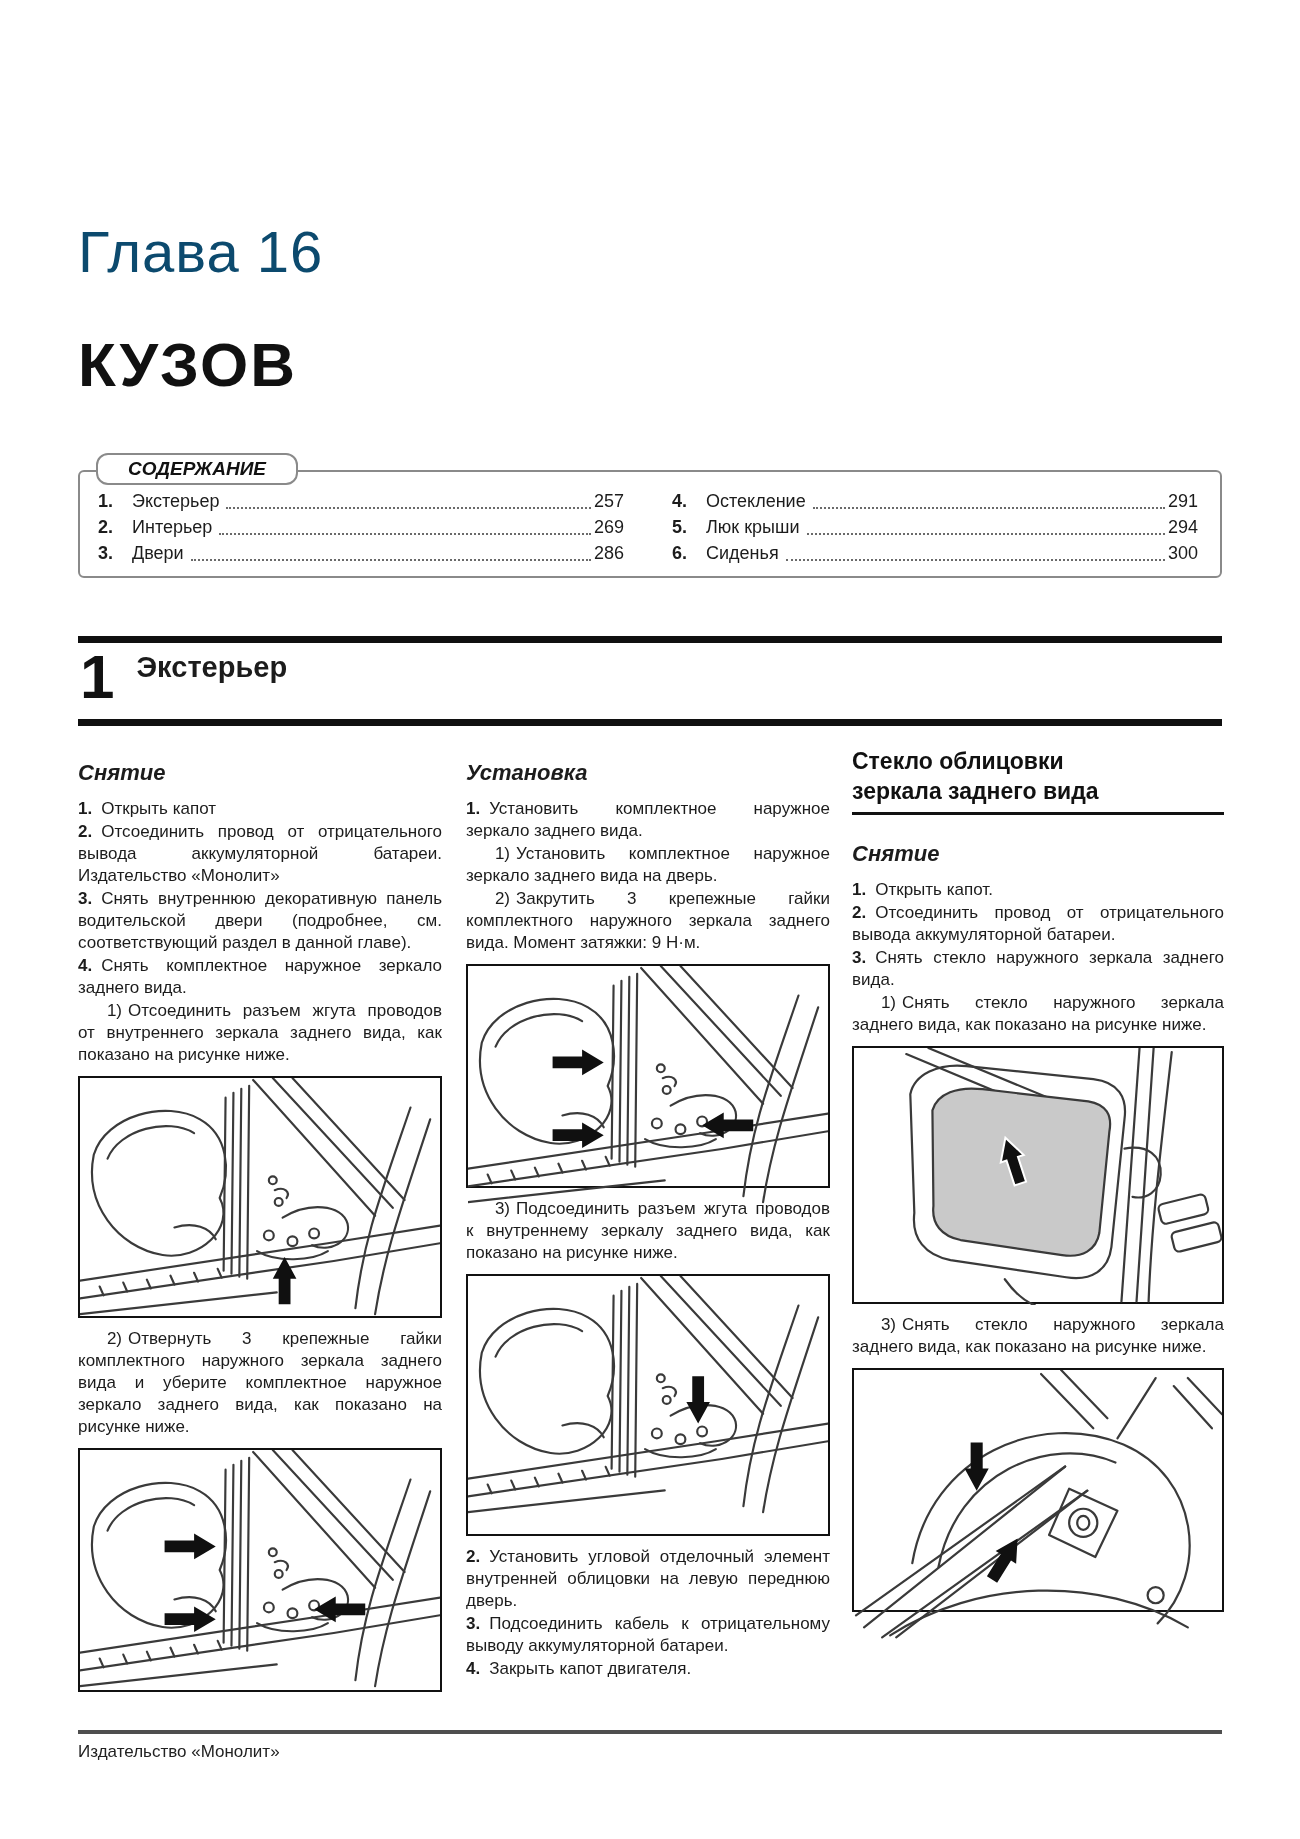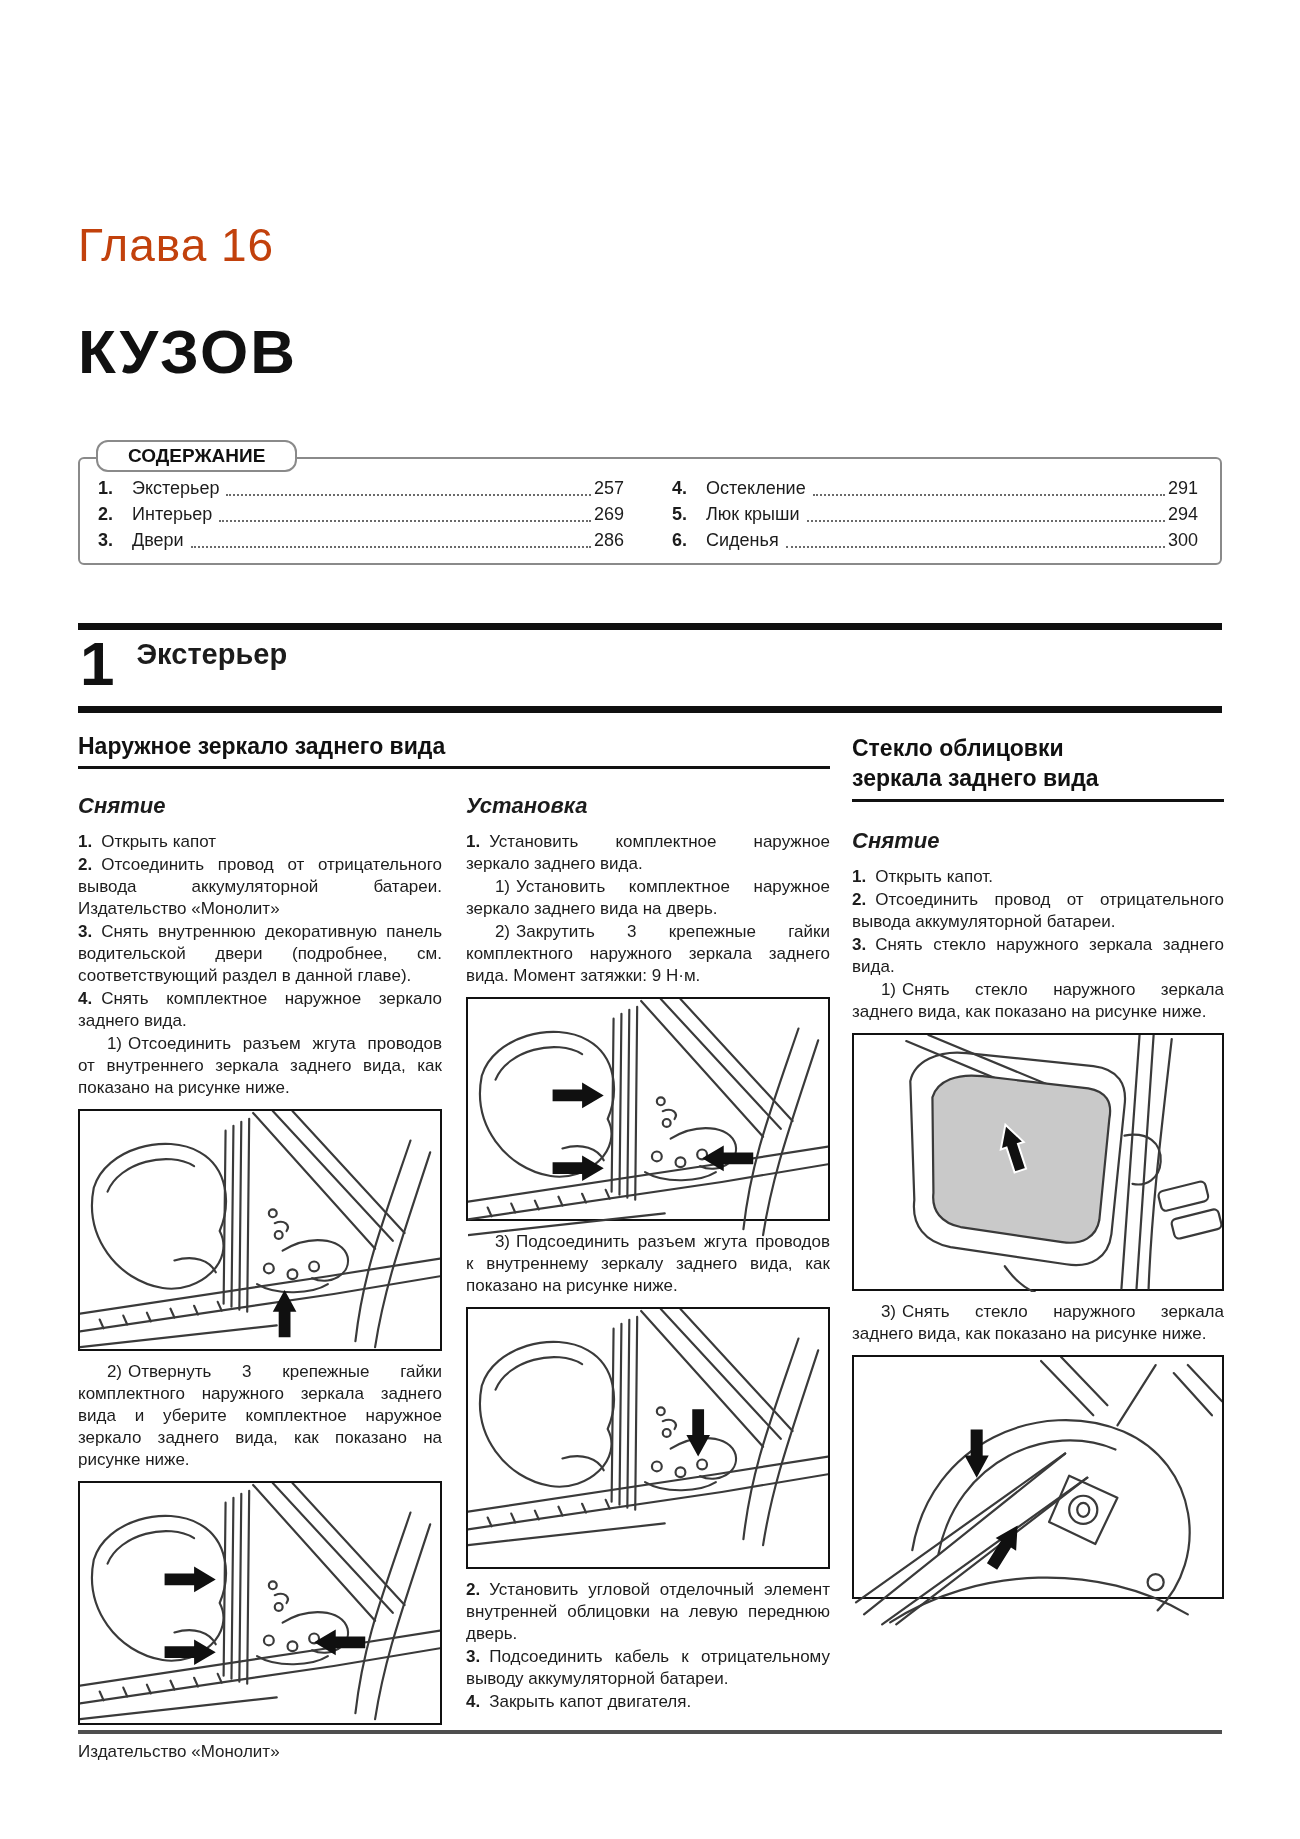--- a/index.html
+++ b/index.html
@@ -1,26 +1,26 @@
 <!DOCTYPE html>
 <html><head>
 <meta charset="utf-8">
 <style>
   html,body{margin:0;padding:0;background:#ffffff;}
   body{font-family:"Liberation Sans", sans-serif; color:#1c1c1c;}
   .page{position:relative; width:1300px; height:1839px; background:#fff; overflow:hidden;}
   .inner{padding:0 78px;}
 
-  .chapter{margin-top:218px; font-size:46px; font-weight:400; color:#c2410c; letter-spacing:1px;}
+  .chapter{margin-top:218px; font-size:58px; font-weight:400; color:#0c4a6e; letter-spacing:1px;}
   .book-title{margin-top:44px; font-size:62px; font-weight:800; color:#111; letter-spacing:2px;}
 
   
   .toc{position:relative; margin-top:70px; border:2px solid #8a8a8a; border-radius:6px; padding:16px 22px 10px 18px;}
   .toc-tab{position:absolute; top:-19px; left:16px; background:#fff; border:2px solid #8a8a8a; border-radius:12px;
-           padding:3px 30px; font-size:19px; font-weight:bold; color:#111;}
+           padding:3px 30px; font-size:19px; font-weight:bold; font-style:italic; color:#111;}
   .toc-cols{display:grid; grid-template-columns:1fr 1fr; column-gap:48px;}
   .toc-row{display:flex; align-items:flex-end; font-size:18px; line-height:26px;}
   .toc-num{font-weight:bold; width:34px; flex:none;}
   .toc-title{flex:none; padding-right:4px;}
   .toc-leader{flex:1; border-bottom:2px dotted #6a6a6a; margin:0 3px 5px 3px;}
   .toc-page{flex:none;}
 
   
   .banner{margin-top:58px; border-top:7px solid #101010; border-bottom:7px solid #101010; padding:6px 2px 14px 2px;
           display:flex; align-items:flex-start;}
@@ -165,21 +165,20 @@
     </div>
 
     <div class="banner">
       <span class="sec-num">1</span>
       <span class="sec-title">Экстерьер</span>
     </div>
 
     <div class="content">
 
       <div>
-        <h2 class="art-head">Наружное зеркало заднего вида</h2>
         <div class="two-col">
 
           <div>
             <div class="sub-head">Снятие</div>
             <p class="step"><span class="num">1.</span><span>Открыть капот</span></p>
             <p class="step"><span class="num">2.</span><span>Отсоединить провод от отрицательного вывода аккумуляторной батареи. Издательство «Монолит»</span></p>
             <p class="step"><span class="num">3.</span><span>Снять внутреннюю декоративную панель водительской двери (подробнее, см. соответствующий раздел в данной главе).</span></p>
             <p class="step"><span class="num">4.</span><span>Снять комплектное наружное зеркало заднего вида.</span></p>
             <p class="step sub"><span class="num">1)</span><span>Отсоединить разъем жгута проводов от внутреннего зеркала заднего вида, как показано на рисунке ниже.</span></p>
             <figure style="height:238px">

